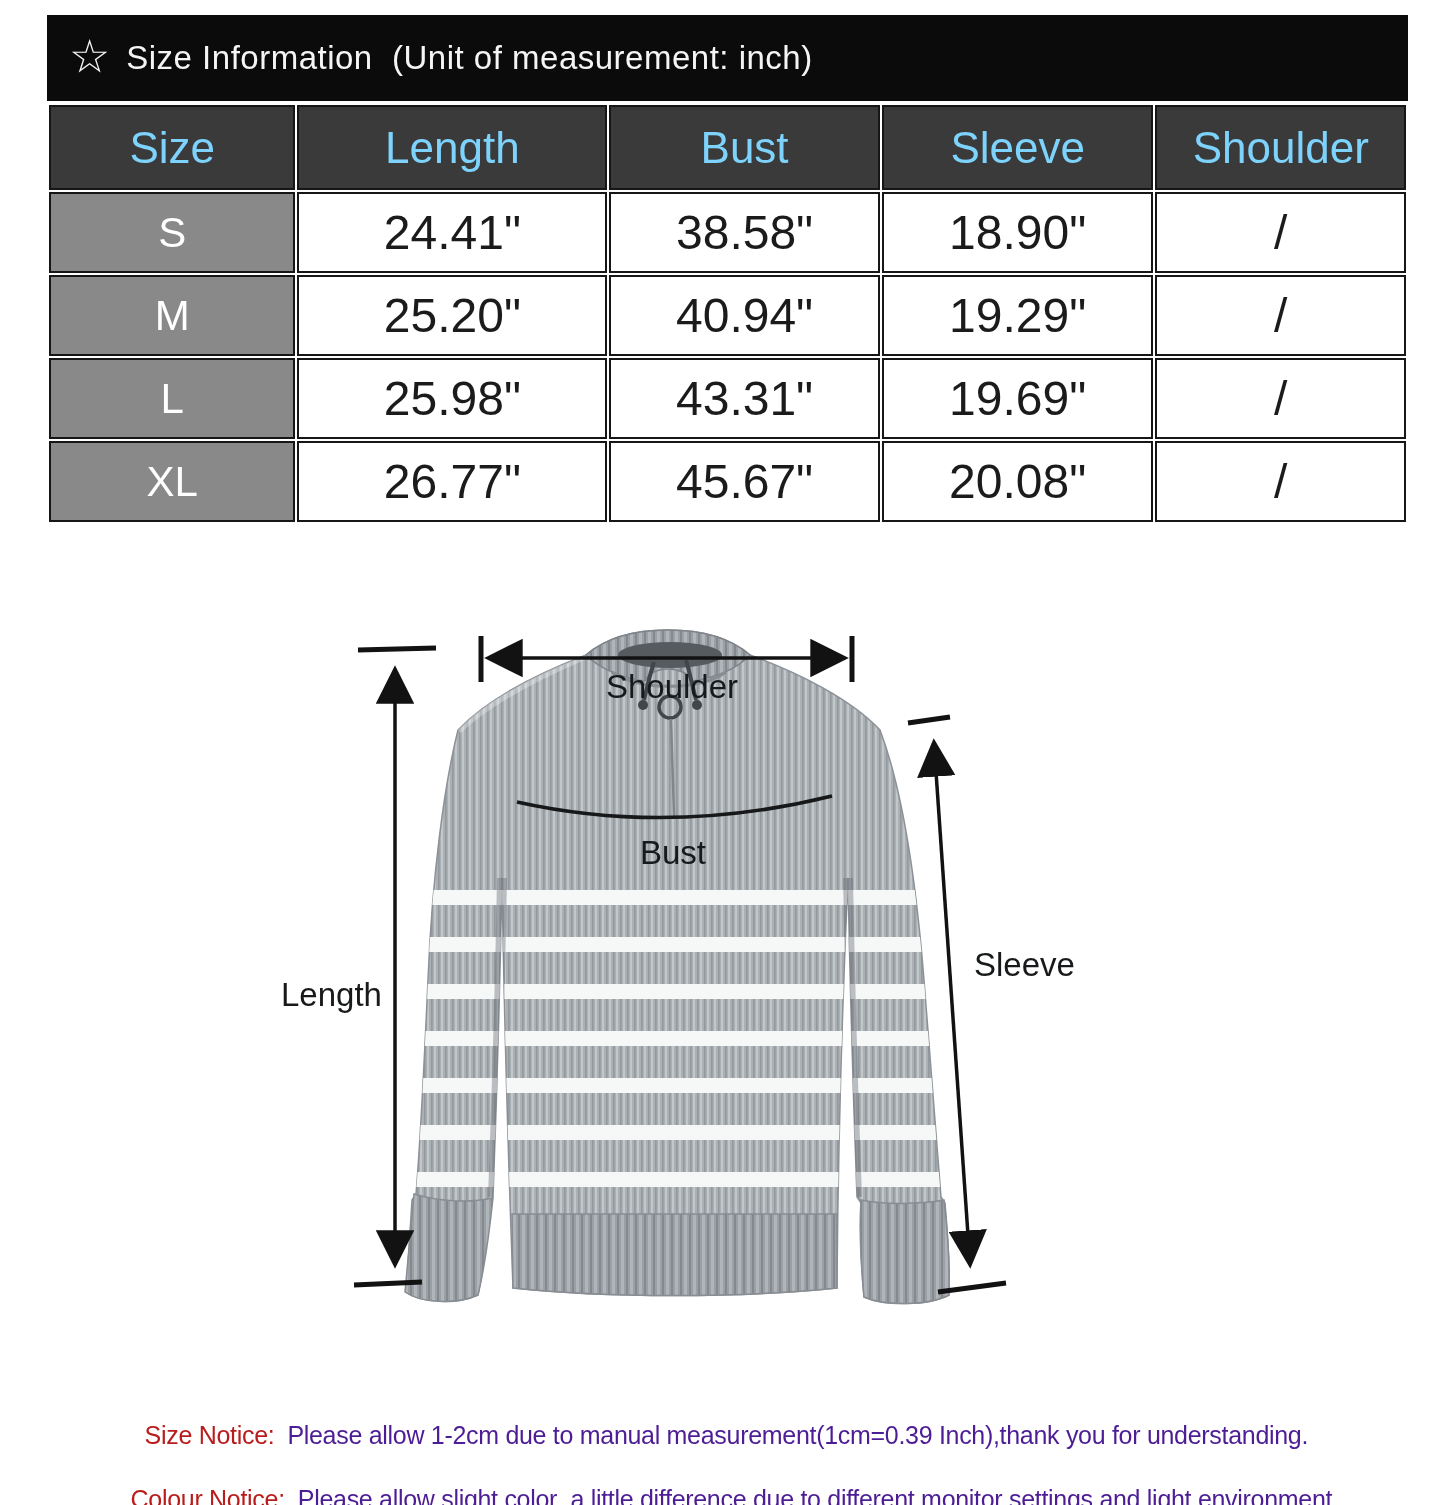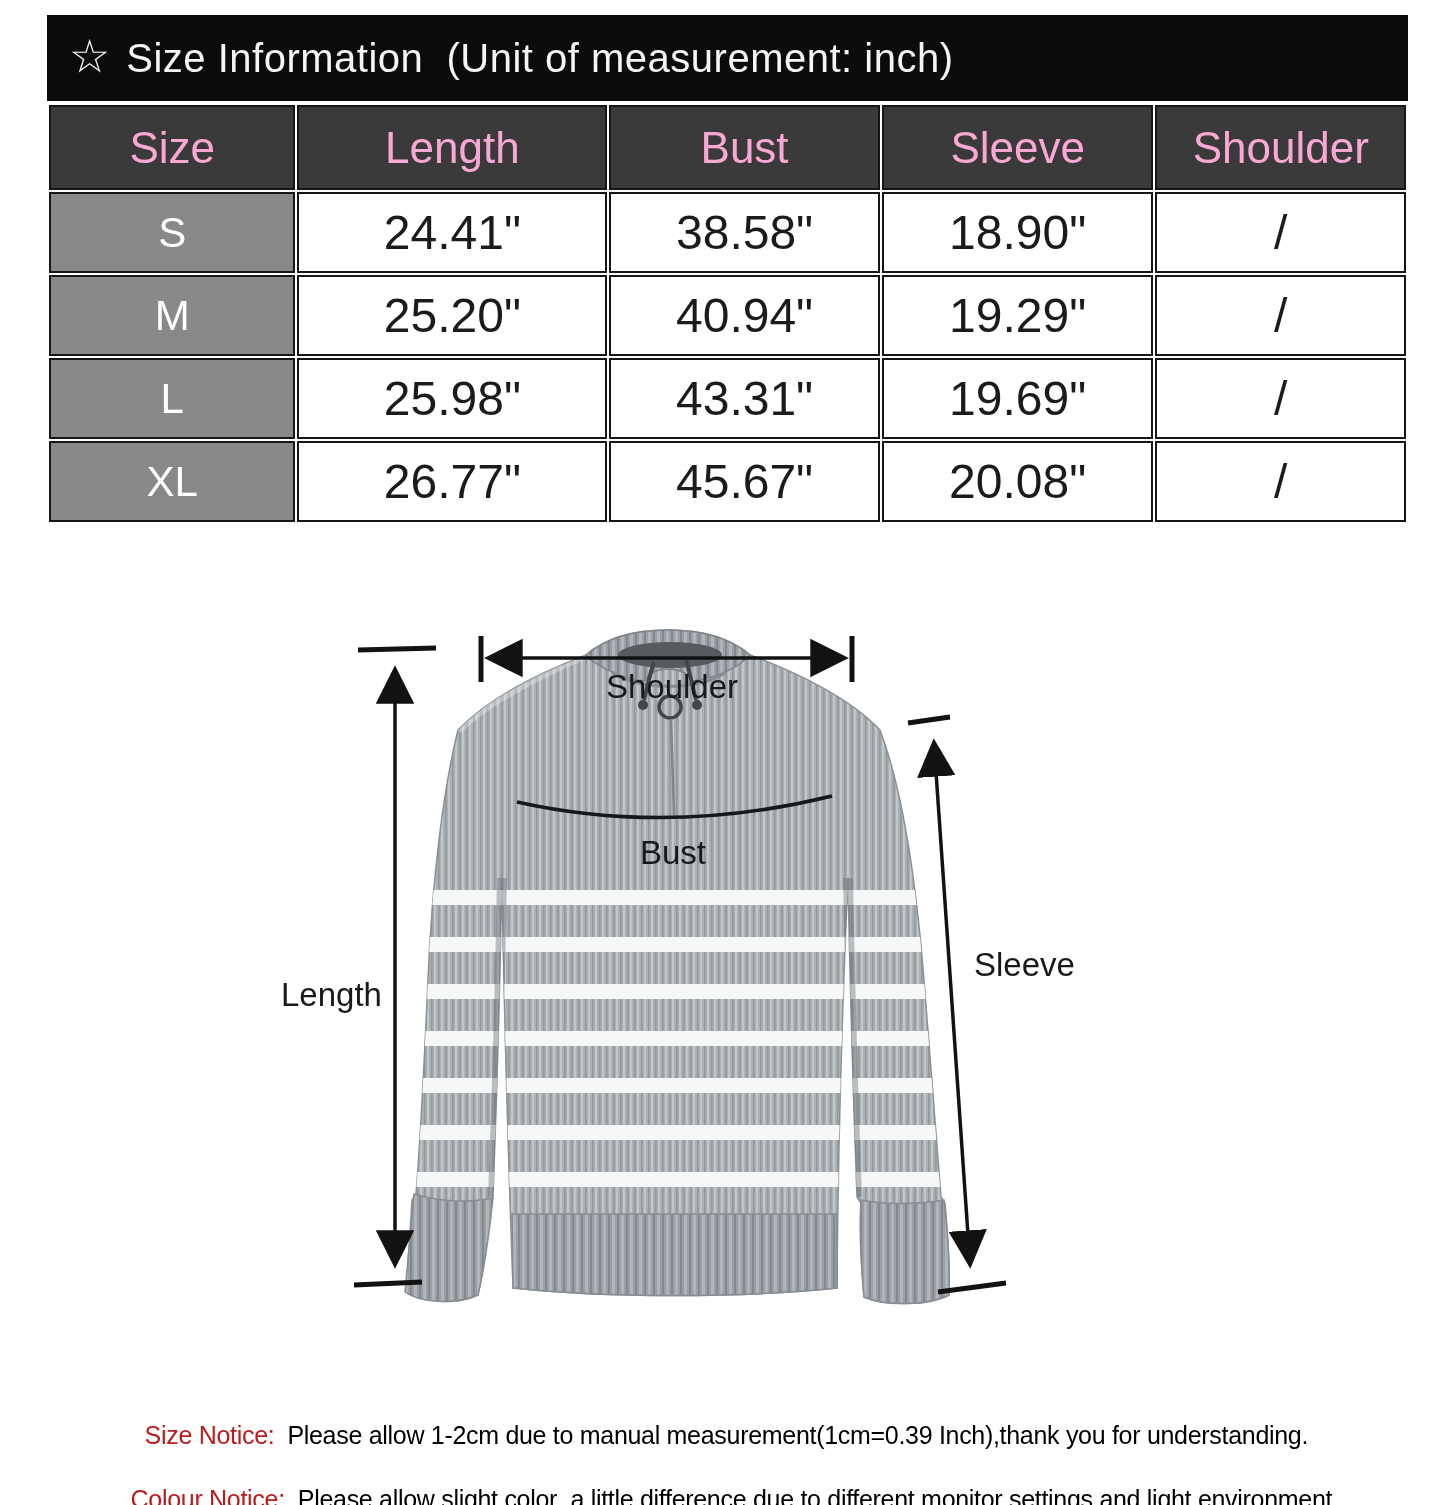--- a/index.html
+++ b/index.html
@@ -9,50 +9,50 @@
   }
   .page{position:absolute;left:0;top:0;width:1445px;height:1505px;}
 
   
   .title-bar{
     position:absolute;left:47px;top:15px;width:1361px;height:86px;
     background:#0b0b0b;color:#f5f5f5;display:flex;align-items:center;
     box-sizing:border-box;padding-left:22px;
   }
   .star{font-size:46px;line-height:1;margin-right:16px;transform:translateY(-2px);}
-  .title-text{font-size:40px;letter-spacing:.5px;white-space:pre;}
+  .title-text{font-size:33px;letter-spacing:.5px;white-space:pre;}
 
   
   .size-table{
     position:absolute;left:47px;top:103px;width:1361px;
     border-collapse:separate;border-spacing:2px;table-layout:fixed;background:#ffffff;
   }
   .size-table th{
-    background:#3a3a3a;color:#f9a8d4;font-size:44px;font-weight:400;
+    background:#3a3a3a;color:#7dd3fc;font-size:44px;font-weight:400;
     height:79px;border:2px solid #161616;text-align:center;vertical-align:middle;
   }
   .size-table td{
     background:#ffffff;color:#1b1b1b;font-size:48px;
     height:75px;border:2px solid #161616;text-align:center;vertical-align:middle;
   }
   .size-table td.size-cell{background:#898989;color:#ffffff;font-size:42px;}
 
   
   .diagram{position:absolute;left:0;top:0;width:1445px;height:1505px;}
   .diagram text{
     font-family:"Liberation Sans","DejaVu Sans",sans-serif;
     font-size:33px;fill:#17191b;
   }
   .meas{stroke:#121212;stroke-width:3.5;fill:none;}
   .tick{stroke:#121212;stroke-width:5;fill:none;}
 
   
   .notice{position:absolute;font-size:25px;letter-spacing:-0.3px;white-space:pre;}
   .notice .notice-label{color:#b91c1c;margin-right:13px;}
-  .notice .notice-text{color:#000000;}
+  .notice .notice-text{color:#4c1d95;}
   .size-notice{left:118px;top:1392px;}
   .colour-notice{left:104px;top:1456px;}
 </style>
 </head>
 <body>
 
 <div class="page">
 
   <div class="title-bar">
     <span class="star">☆</span>

